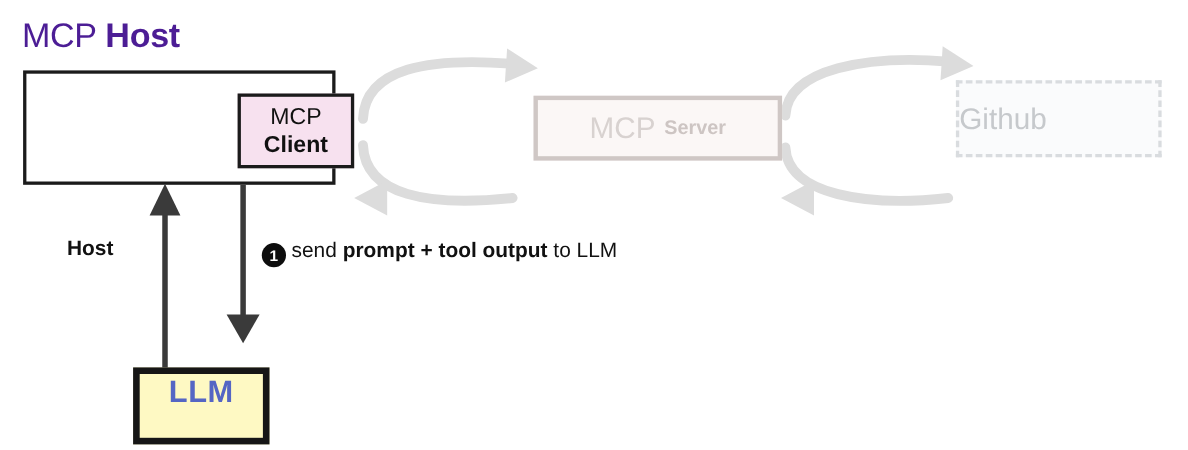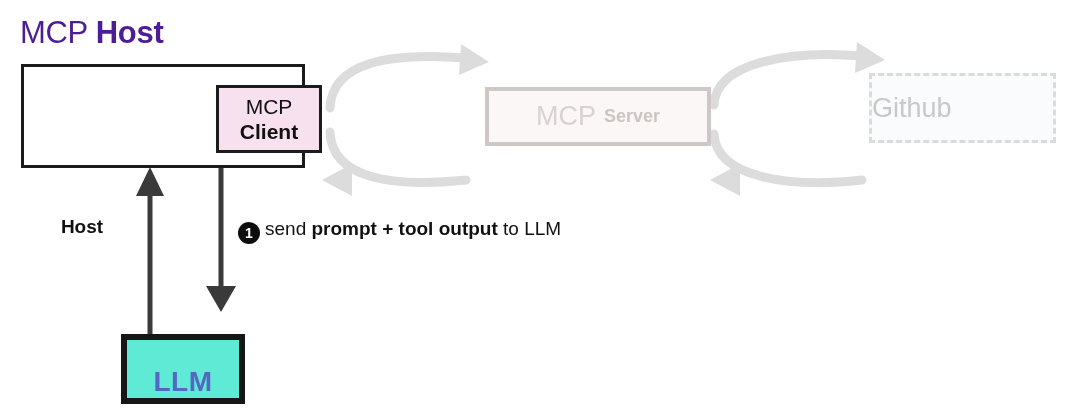--- a/index.html
+++ b/index.html
@@ -109,25 +109,25 @@
     color: #c6c9cc;
   }
 
   
   #llm-box {
     position: absolute;
     left: 121px;
     top: 334px;
     width: 124px;
     height: 70px;
-    background: #5eead4;
+    background: #fef9c3;
     border: 6px solid #161616;
     box-sizing: border-box;
     display: flex;
-    align-items: flex-end;
+    align-items: flex-start;
     justify-content: center;
   }
   #llm-box .label {
     font-size: 28px;
     font-weight: 700;
     color: #5566c4;
     letter-spacing: 0.5px;
   }
 
   

